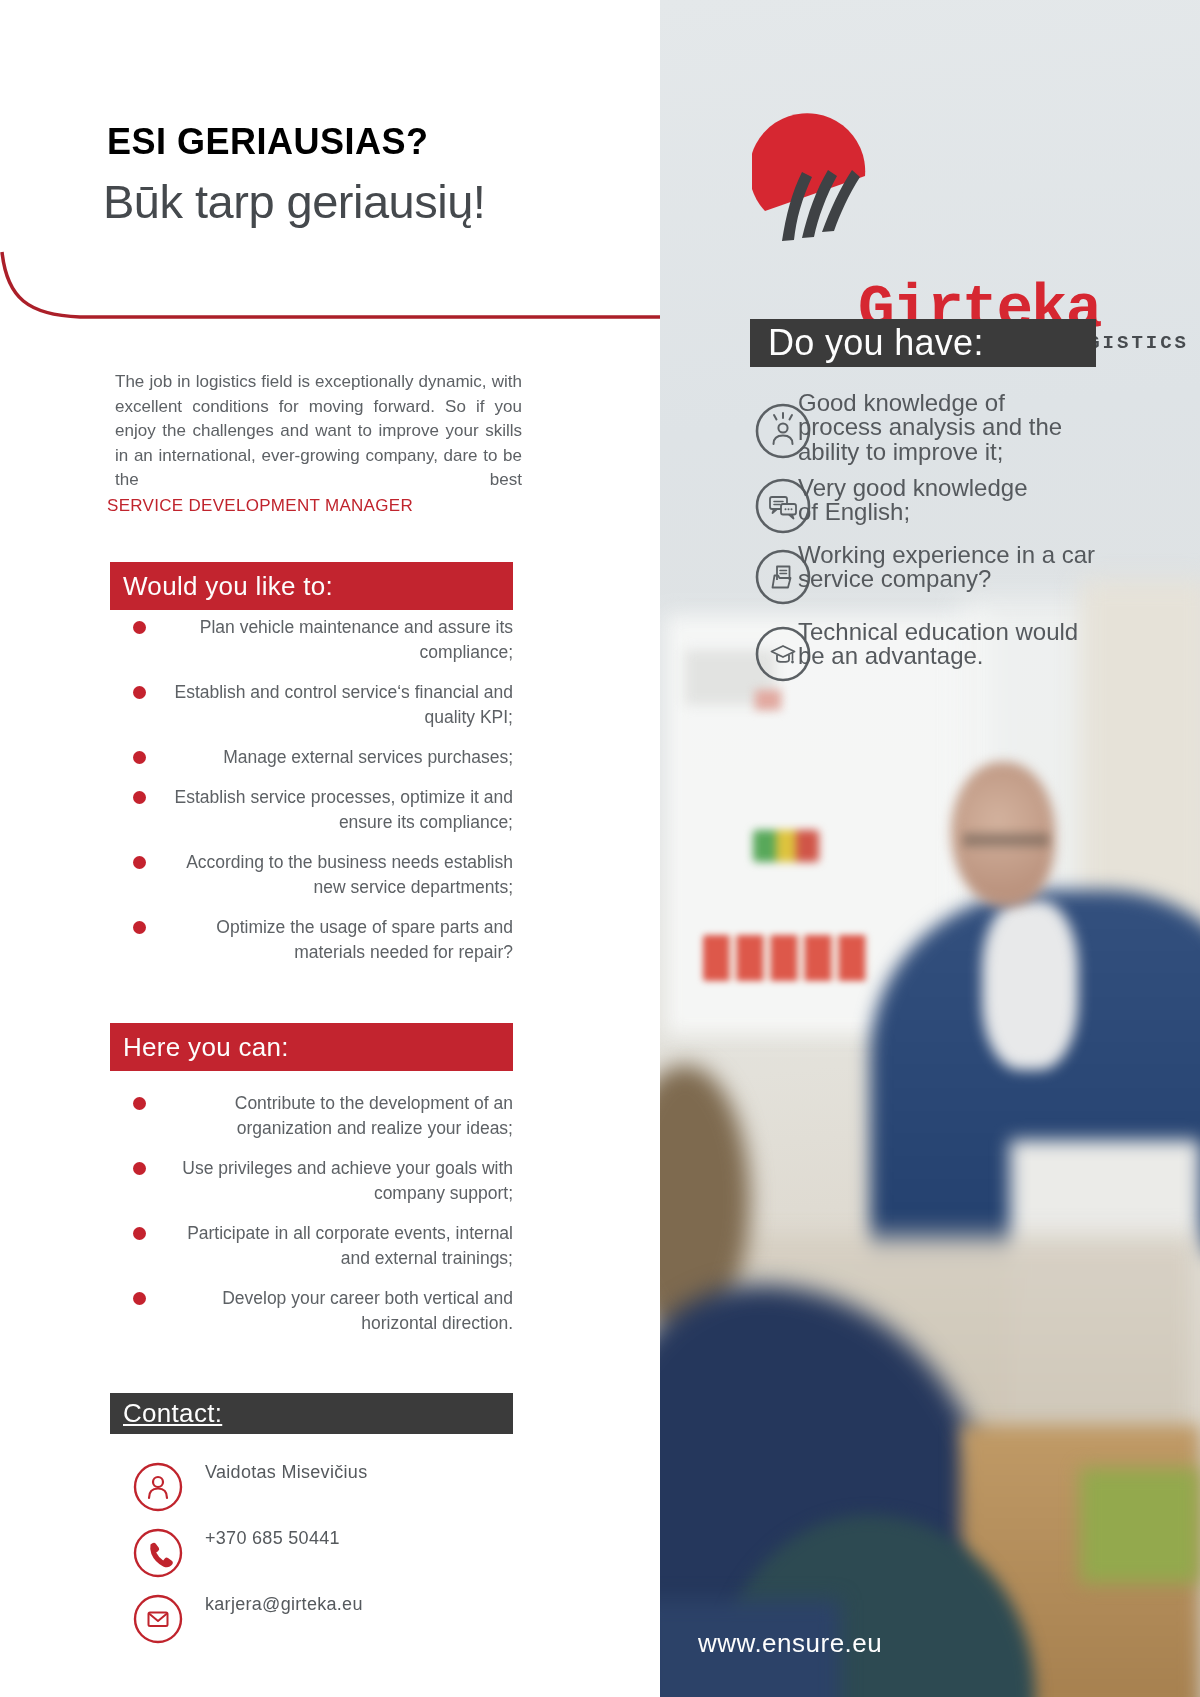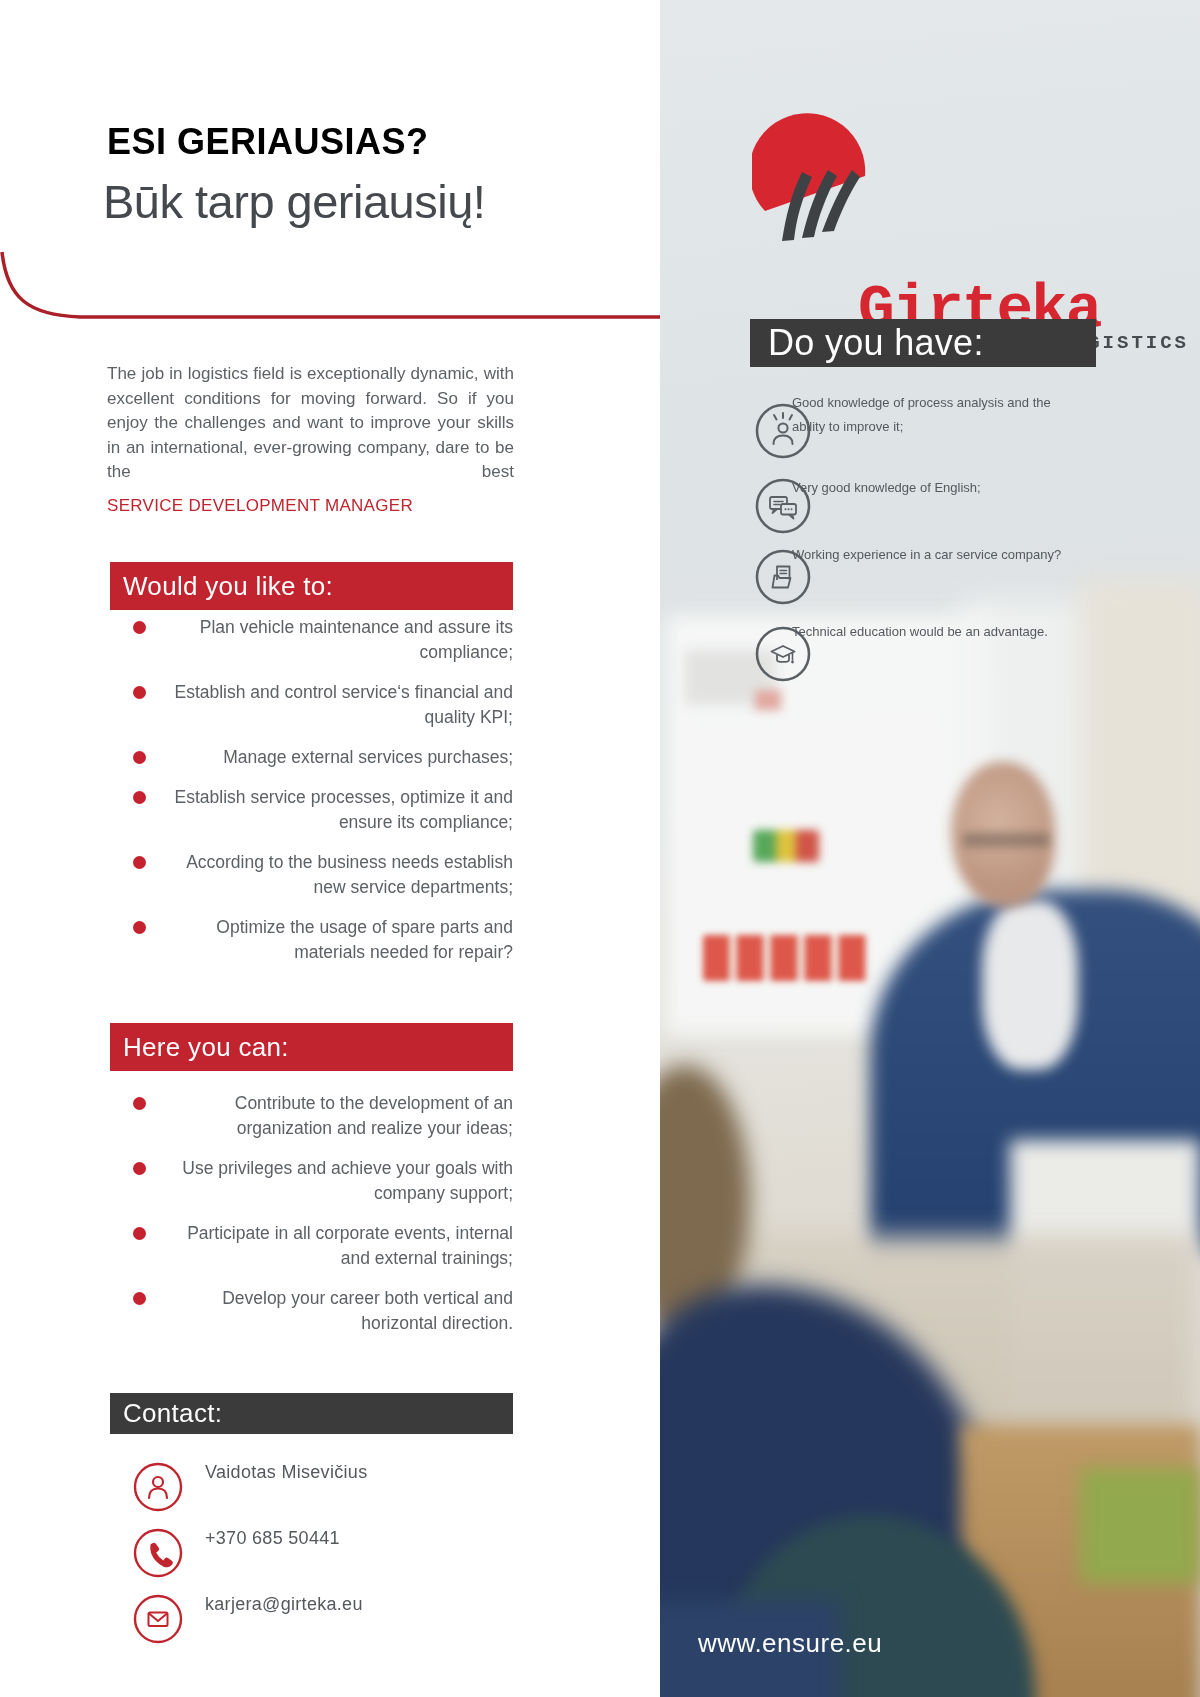--- a/index.html
+++ b/index.html
@@ -8,29 +8,29 @@
 
   
   .left{position:absolute;left:0;top:0;width:660px;height:1697px;background:#fff;z-index:2;}
   .kicker{position:absolute;left:107px;top:121px;font-size:36px;font-weight:800;
           letter-spacing:.5px;color:#000000;}
   .main-title{position:absolute;left:103px;top:174px;font-size:47px;font-weight:400;
           color:#45494d;letter-spacing:-.5px;}
   .curve{position:absolute;left:0;top:240px;}
 
   .intro{position:absolute;left:107px;top:362px;width:407px;font-size:17px;line-height:24.5px;
-         color:#5d6165;text-align:justify;text-align-last:justify;margin:0;}
+         color:#5d6165;text-align:justify;text-align-last:justify;margin:8px;}
   .intro-highlight{position:absolute;left:107px;top:496px;font-size:17px;letter-spacing:.3px;
          color:#c0242d;}
 
   .banner{position:absolute;left:110px;width:403px;height:48px;background:#c2242f;}
   .banner span{display:block;padding-left:13px;line-height:48px;font-size:26px;font-weight:300;
          color:#fdfdfd;letter-spacing:.3px;}
   .banner.dark{background:#3b3b3b;height:41px;}
-  .banner.dark span{line-height:41px;}
+  .banner.dark span{line-height:41px;text-decoration:underline;}
 
   .blist{position:absolute;left:110px;width:403px;list-style:none;margin:0;padding:0;}
   .blist li{display:flex;margin-bottom:15px;text-align:right;}
   .bdot{flex:0 0 13px;width:13px;height:13px;border-radius:50%;background:#c4222e;
         margin:6px 0 0 23px;}
   .btxt{width:352px;margin-left:19px;font-size:17.5px;line-height:25px;color:#5d6165;}
 
   .contact-list{position:absolute;left:110px;top:1462px;width:403px;}
   .contact-row{display:flex;height:50px;margin-bottom:16px;}
   .contact-circle{flex:0 0 50px;height:50px;margin-left:23px;}
@@ -77,21 +77,21 @@
       letter-spacing:-2px;color:#d62731;}
   .logo-sub{position:absolute;right:-77px;top:222px;font-size:19px;font-weight:700;
       letter-spacing:3px;color:#474b4f;}
 
   .banner-right{position:absolute;left:90px;top:319px;width:346px;height:48px;background:#3b3b3b;}
   .banner-right span{display:block;padding-left:18px;line-height:48px;font-size:36px;font-weight:300;
       color:#fdfdfd;letter-spacing:.3px;}
 
   .req-row{position:absolute;}
   .req-icon{position:absolute;left:95px;width:56px;height:56px;}
-  .req-txt{position:absolute;left:132px;font-size:13px;line-height:24.3px;color:#55595d;}
+  .req-txt{position:absolute;left:138px;font-size:24px;line-height:24.3px;color:#55595d;}
 
   .website{position:absolute;left:38px;top:1628px;font-size:26px;color:#fdfdfd;letter-spacing:.5px;}
 </style>
 </head>
 <body>
 
 <div class="page">
 
   <div class="left">
 

